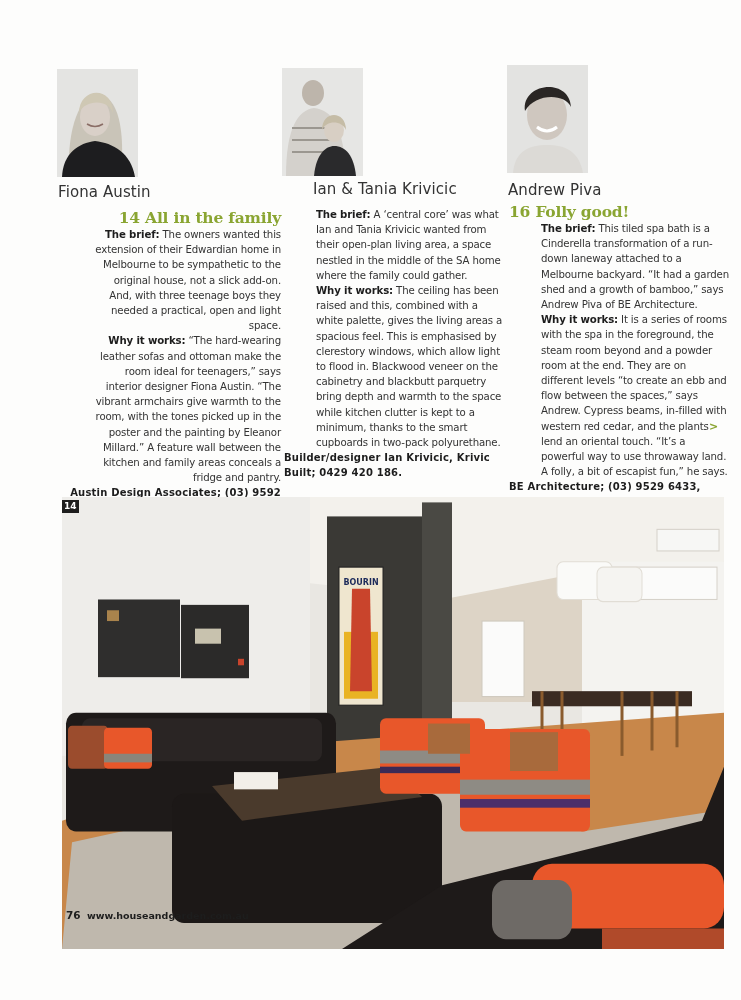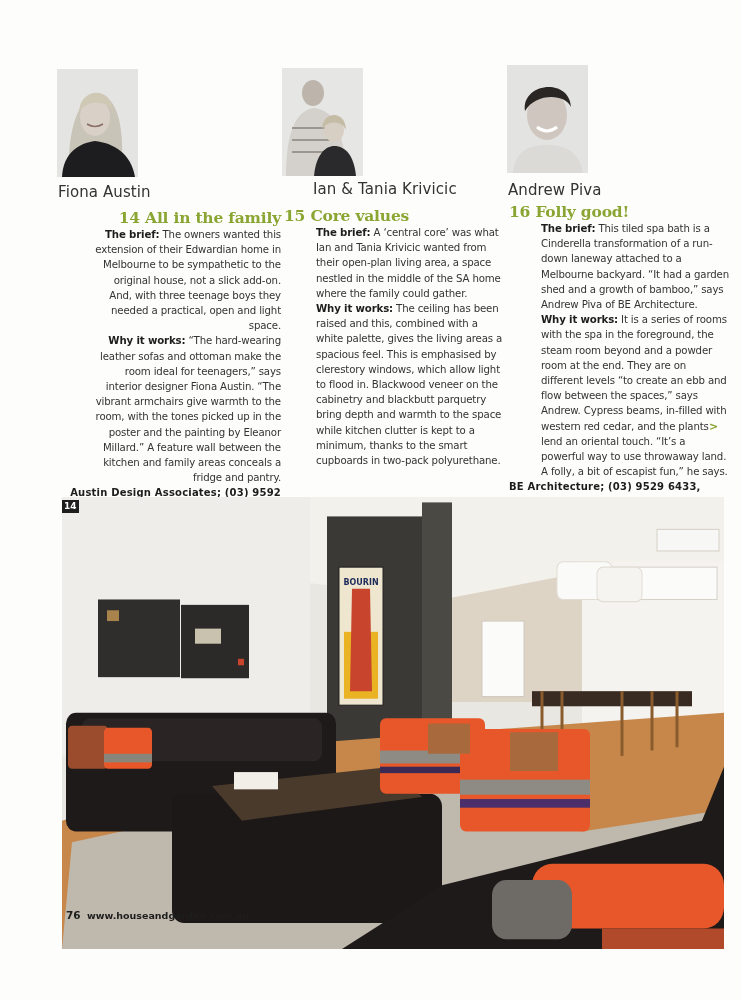--- a/index.html
+++ b/index.html
@@ -71,30 +71,27 @@
   <div class="body">
     <b>The brief:</b>
     <span>The owners wanted this extension of their Edwardian home in Melbourne to be sympathetic to the original house, not a slick add-on. And, with three teenage boys they needed a practical, open and light space.</span><br>
     <b>Why it works:</b>
     <span>“The hard-wearing leather sofas and ottoman make the room ideal for teenagers,” says interior designer Fiona Austin. “The vibrant armchairs give warmth to the room, with the tones picked up in the poster and the painting by Eleanor Millard.” A feature wall between the kitchen and family areas conceals a fridge and pantry.</span>
   </div>
   <div class="contact">Austin Design Associates; (03) 9592 6411, www.austindesign.com.au.</div>
 </div>
 
 <div class="col" style="left:284px; top:207px; width:222px;">
-  <div class="headline">
-    <span>15</span>
-    <span>Core values</span>
-  </div>
   <div class="body">
     <b>The brief:</b>
     <span>A ‘central core’ was what Ian and Tania Krivicic wanted from their open-plan living area, a space nestled in the middle of the SA home where the family could gather.</span><br>
     <b>Why it works:</b>
     <span>The ceiling has been raised and this, combined with a white palette, gives the living areas a spacious feel. This is emphasised by clerestory windows, which allow light to flood in. Blackwood veneer on the cabinetry and blackbutt parquetry bring depth and warmth to the space while kitchen clutter is kept to a minimum, thanks to the smart cupboards in two-pack polyurethane.</span>
   </div>
+  <div class="contact">Builder/designer Ian Krivicic, Krivic Built; 0429 420 186.</div>
 </div>
 
 <div class="col" style="left:509px; top:203px; width:222px;">
   <div class="headline">
     <span>16</span>
     <span>Folly good!</span>
   </div>
   <div class="body">
     <b>The brief:</b>
     <span>This tiled spa bath is a Cinderella transformation of a run-down laneway attached to a Melbourne backyard. “It had a garden shed and a growth of bamboo,” says Andrew Piva of BE Architecture.</span><br>

